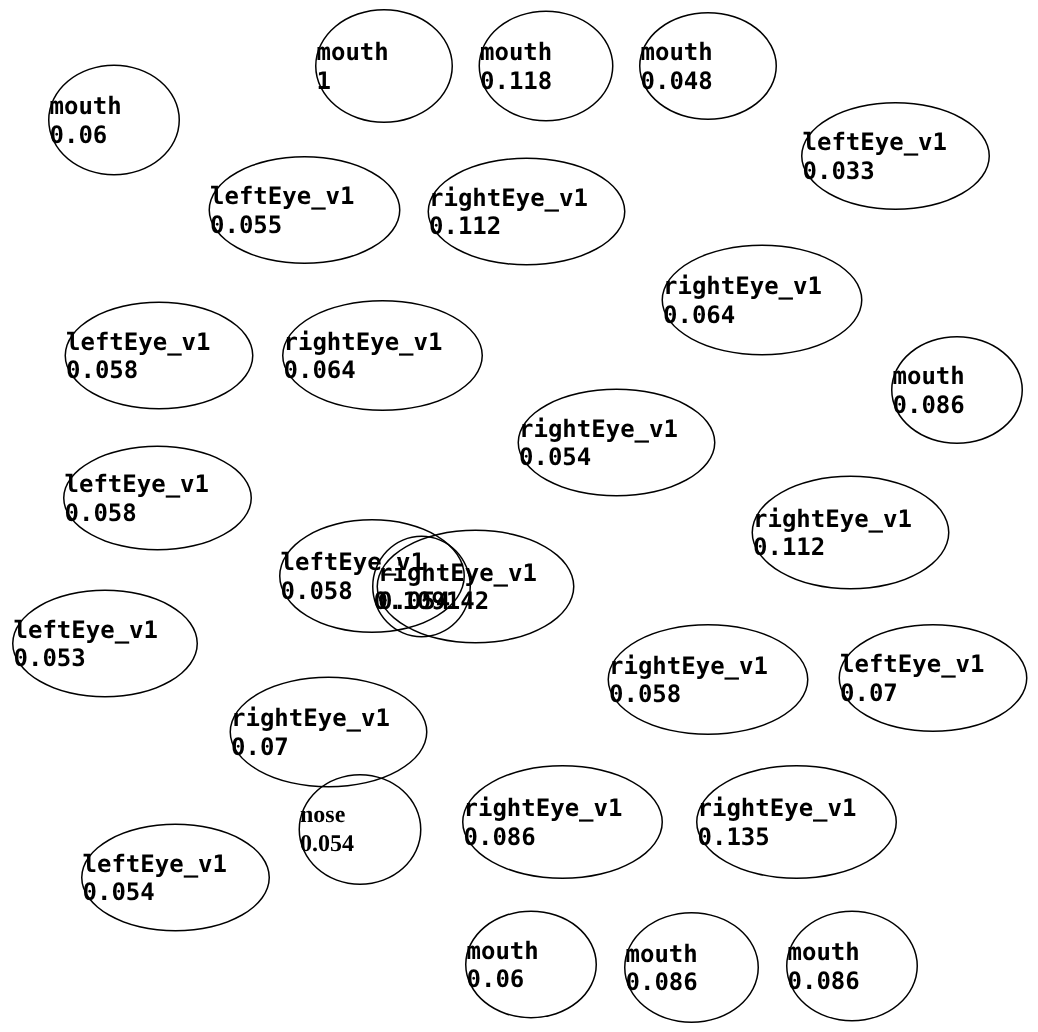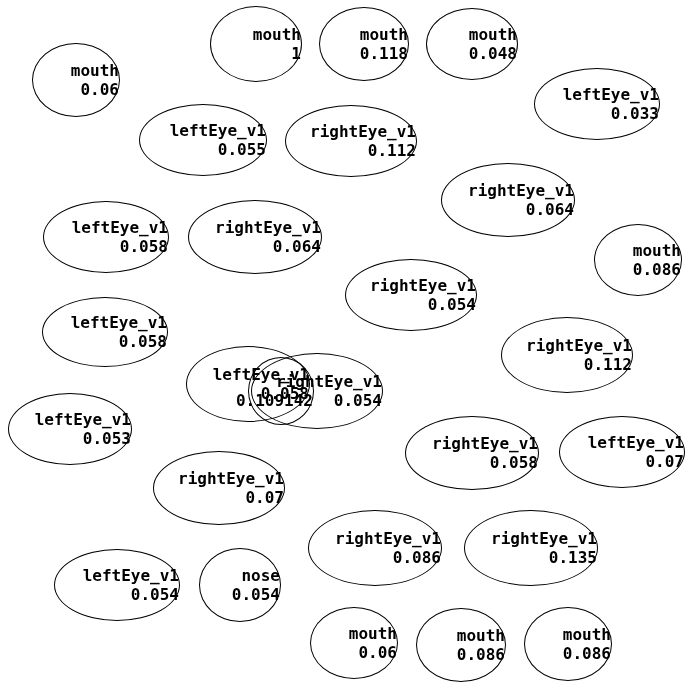--- a/index.html
+++ b/index.html
@@ -19,21 +19,21 @@
     color: #000000;
   }
   .node {
     position: absolute;
     box-sizing: border-box;
     border: 1px solid #000000;
     border-radius: 50%;
     background: transparent;
     display: flex;
     flex-direction: column;
-    align-items: flex-end;
+    align-items: flex-start;
     justify-content: center;
     overflow: visible;
   }
   .node-name, .node-value {
     height: 19px;
     line-height: 19px;
     white-space: nowrap;
     text-align: center;
     pointer-events: none;
   }
@@ -131,21 +131,21 @@
       <div class="node-value">0.086</div>
     </div>
     <div class="node" style="left: 464px; top: 510px; width: 134px; height: 76px; border-color: rgb(0, 0, 0);">
       <div class="node-name">rightEye_v1</div>
       <div class="node-value">0.135</div>
     </div>
     <div class="node" style="left: 54px; top: 549px; width: 126px; height: 72px; border-color: rgb(0, 0, 0);">
       <div class="node-name">leftEye_v1</div>
       <div class="node-value">0.054</div>
     </div>
-    <div class="node" style="left: 199px; top: 548px; width: 82px; height: 74px; border-color: rgb(0, 0, 0);">
+    <div class="node" style="left: 199px; top: 516px; width: 82px; height: 74px; border-color: rgb(0, 0, 0); font-family: Liberation Serif, serif;">
       <div class="node-name">nose</div>
       <div class="node-value">0.054</div>
     </div>
     <div class="node" style="left: 310px; top: 607px; width: 88px; height: 72px; border-color: rgb(0, 0, 0);">
       <div class="node-name">mouth</div>
       <div class="node-value">0.06</div>
     </div>
     <div class="node" style="left: 416px; top: 608px; width: 90px; height: 74px; border-color: rgb(0, 0, 0);">
       <div class="node-name">mouth</div>
       <div class="node-value">0.086</div>

